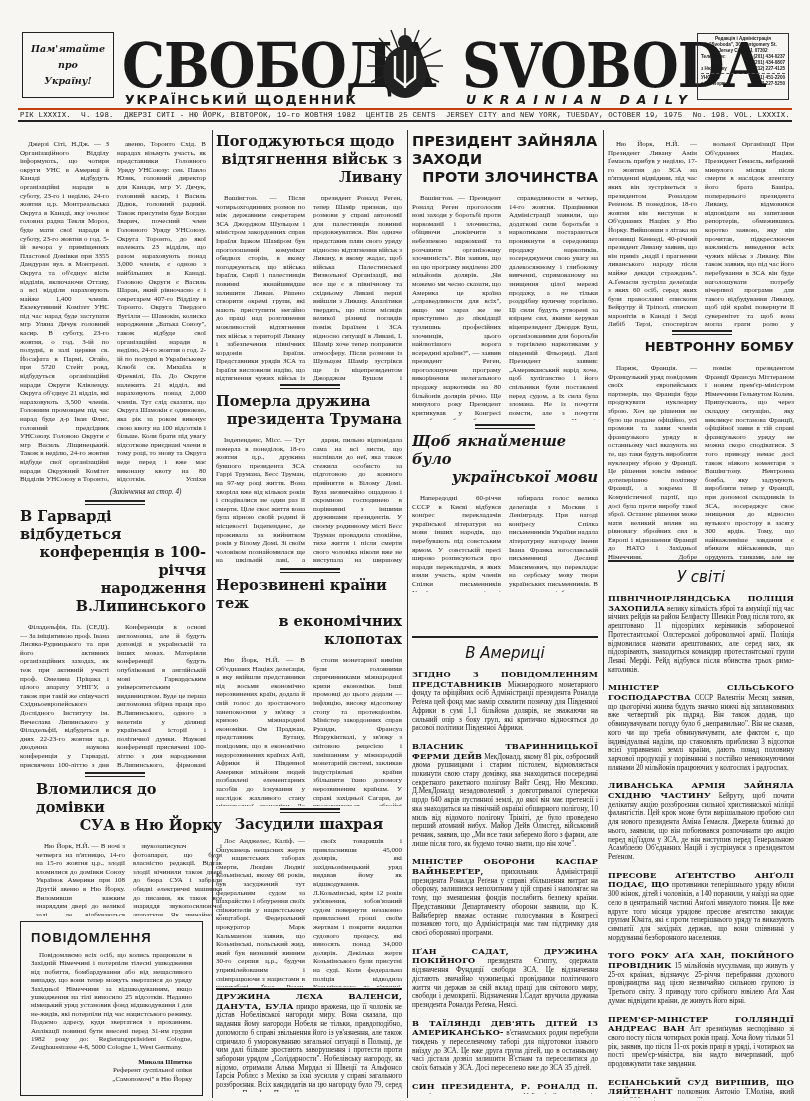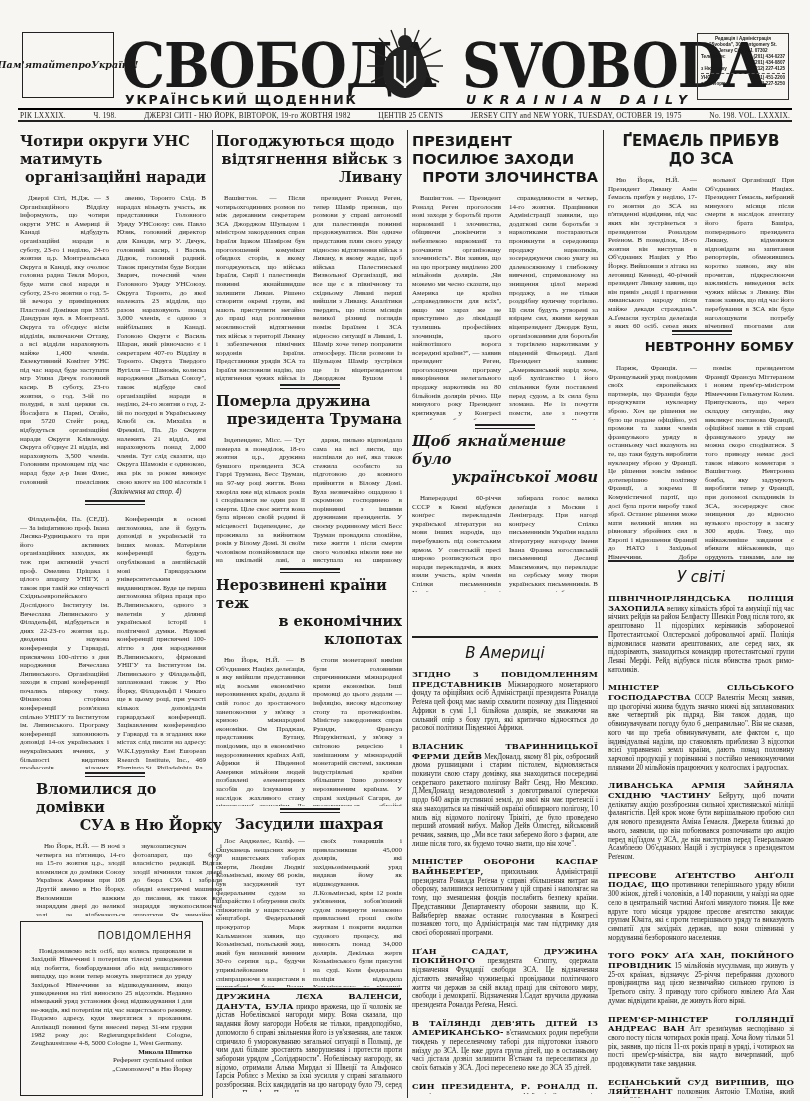--- a/index.html
+++ b/index.html
@@ -3,55 +3,55 @@
 <meta charset="utf-8">
 <style>
   *{box-sizing:border-box;margin:0;padding:0}
   html,body{width:810px;height:1101px;background:#f7f6f2;overflow:hidden}
   body{font-family:"Liberation Serif",serif;color:#1a1a1a;position:relative}
   .page{position:absolute;left:0;top:0;width:810px;height:1101px}
 
   
   .mast{position:absolute;left:0;top:0;width:810px;height:104px}
   .motto{position:absolute;left:22px;top:32px;width:92px;height:66px;border:1.5px solid #222;
-    display:flex;flex-direction:row;justify-content:center;align-items:center;
+    display:flex;flex-direction:column;justify-content:center;align-items:center;
     font-family:"DejaVu Serif",serif;font-style:italic;font-weight:bold;font-size:9.5px;line-height:16px;text-align:center}
   .title-ua{position:absolute;left:122px;top:34px;font-family:"DejaVu Serif",serif;font-weight:bold;
     font-size:54px;letter-spacing:-1px;line-height:54px;transform:scaleY(1.15);transform-origin:top left}
   .sub-ua{position:absolute;left:125px;top:92px;font-family:"DejaVu Sans",sans-serif;font-weight:bold;font-size:12.5px;letter-spacing:1.8px}
   .emblem{position:absolute;left:365px;top:26px;width:80px;height:76px}
   .title-en{position:absolute;left:462px;top:34px;font-family:"DejaVu Serif",serif;font-weight:bold;
     font-size:54px;letter-spacing:-1px;line-height:54px;transform:scaleY(1.15);transform-origin:top left}
   .sub-en{position:absolute;left:466px;top:92px;font-family:"DejaVu Sans",sans-serif;font-style:italic;font-weight:bold;font-size:12.5px;letter-spacing:7px}
   .contact{position:absolute;left:697px;top:33px;width:92px;height:67px;border:1px solid #333;
     font-family:"Liberation Sans",sans-serif;font-size:4.6px;line-height:6px;padding:2px 3px}
   .contact .c-center{text-align:center;font-weight:bold}
   .contact .row{display:flex;justify-content:space-between;font-weight:bold}
   .contact .sep{border-top:1px dashed #555;margin:1px 0}
 
   
-  .dateline{position:absolute;left:18px;top:108px;width:774px;height:14px;border-top:2px solid #000000;border-bottom:2px solid #222;
-    font-family:Liberation Serif, serif;font-size:7.4px;display:flex;align-items:center;justify-content:space-between;padding:0 2px;letter-spacing:0.2px}
+  .dateline{position:absolute;left:18px;top:108px;width:774px;height:14px;border-top:2px solid #c2410c;border-bottom:2px solid #222;
+    font-family:Liberation Mono, monospace;font-size:7.4px;display:flex;align-items:center;justify-content:space-between;padding:0 2px;letter-spacing:0.2px}
 
   
   .vrule{position:absolute;width:1px;background:#333}
   .art{position:absolute;overflow:hidden}
   .hl{font-family:"DejaVu Serif",serif;font-weight:bold;font-size:14.5px;line-height:18px}
   .hl-sans{font-family:"DejaVu Sans",sans-serif;font-weight:bold;font-size:14.5px;line-height:18px}
   .hl .r, .hl-sans .r{display:block;text-align:right}
   .body2{display:flex;gap:8px;margin-top:8px}
   .body2 .c{flex:1;font-size:7px;line-height:8.6px;text-align:justify;text-indent:8px;color:#222}
   .double-rule{width:60px;height:5px;border-top:2px solid #222;border-bottom:1px solid #222;margin:0 auto}
   .sect{font-family:"DejaVu Sans",sans-serif;font-style:italic;font-size:15px;text-align:center}
   .brief{font-size:7.2px;line-height:8.7px;text-align:justify;margin-bottom:9px;color:#222}
   .brief b{font-family:"DejaVu Serif",serif;font-size:8.2px;letter-spacing:0.2px;color:#111}
   .notice{position:absolute;left:20px;top:921px;width:183px;height:175px;border:1.5px solid #222;padding:8px 10px}
-  .notice h4{font-family:"Liberation Sans",sans-serif;font-weight:normal;font-size:10px;letter-spacing:1px;text-align:right;margin-bottom:6px}
+  .notice h4{font-family:"Liberation Sans",sans-serif;font-weight:bold;font-size:13px;letter-spacing:1px;text-align:left;margin-bottom:6px}
   .notice p{font-size:7px;line-height:8.4px;text-align:justify;text-indent:8px}
-  .notice .sig{text-align:right;font-size:7px;line-height:8.4px;}
+  .notice .sig{text-align:right;font-size:7px;line-height:8.4px;margin-top:6px}
   .notice .sig b{display:block}
   .italic-note{font-style:italic;font-size:7.2px;text-align:center;margin-top:4px}
 </style>
 </head>
 <body>
 
 <div class="page">
 
   <div class="mast">
     <div class="motto">
@@ -116,33 +116,34 @@
     <span>ЦЕНТІВ 25 CENTS</span>
     <span>JERSEY CITY and NEW YORK, TUESDAY, OCTOBER 19, 1975</span>
     <span>No. 198. VOL. LXXXIX.</span>
   </div>
 
   <div class="vrule" style="left:212px;top:130px;height:968px"></div>
   <div class="vrule" style="left:407px;top:130px;height:968px"></div>
   <div class="vrule" style="left:603px;top:130px;height:560px"></div>
 
   <div class="art" style="left:20px;top:132px;width:186px;height:352px">
-    <div class="hl">
-      <span>Чотири округи УНС матимуть</span>
-      <span class="r">організаційні наради</span>
-    </div>
     <div class="body2">
       <div class="c">Джерзі Сіті, Н.Дж. — З Організаційного Відділу інформують, що чотири округи УНС в Америці й Канаді відбудуть організаційні наради в суботу, 23-го і неділю, 24-го жовтня ц.р. Монтреальська Округа в Канаді, яку очолює головна радна Текля Мороз, буде мати свої наради в суботу, 23-го жовтня о год. 5-ій вечора у приміщеннях Пластової Домівки при 3355 Дандуран вул. в Монтреалі. Округа та об'єднує вісім відділів, включаючи Оттаву, а всі відділи нараховують майже 1,400 членів. Екзекутивний Комітет УНС під час нарад буде заступати мгр Уляна Дячук головний касир. В суботу, 23-го жовтня, о год. 3-ій по полудні, в залі церкви св. Йосафата в Пармі, Огайо, при 5720 Стейт ровд, відбудуться організаційні наради Округи Клівленду. Округа об'єднує 21 відділ, які нараховують 3,500 членів. Головним промовцем під час нарад буде д-р Іван Флис, головний предсідник УНСоюзу. Головою Округи є мгр Василь Ліщинецький. Також в неділю, 24-го жовтня відбуде свої організаційні наради Окружний Комітет Відділів УНСоюзу в Торонто, Онтаріо. Наради відбудуться о год. 1-ій по полудні в залі української католицької церкви св. Евхаристії при 515 Бродвю</div>
       <div class="c">авеню, Торонто Схід. В нарадах візьмуть участь, як представники Головного Уряду УНСоюзу: сен. Павло Юзик, головний директор для Канади, мгр У. Дячук, головний касир, і Василь Дідюк, головний радний. Також присутнім буде Богдан Зварич, почесний член Головного Уряду УНСоюзу. Округа Торонто, до якої належать 23 відділи, що разом нараховують понад 3,000 членів, є одною з найбільших в Канаді. Головою Округи є Василь Шаран, який рівночасно є і секретарем 407-го Відділу в Торонто. Округа Твердого Вугілля — Шамокін, колиска народження „Батька Союзу", також відбуде свої організаційні наради в неділю, 24-го жовтня о год. 2-ій по полудні в Українському Клюбі св. Михаїла в Фреквілі, Па. До Округи належить 21 відділ, які нараховують понад 2,000 членів. Тут слід сказати, що Округа Шамокін є одинокою, яка рік за роком виконує свою квоту на 100 відсотків і більше. Коли брати під увагу відсоткове приєднані члени в тому році, то знову та Округа веде перед і вже має виконану квоту на 80 відсотків. Успіхи організаційної праці тієї Округи, головою якої є Тимко Бутрей, завдячується толеранції чле</div>
     </div>
   </div>
   <div style="position:absolute;left:110px;top:484px" class="italic-note">(Закінчення на стор. 4)</div>
 
   <div class="double-rule" style="position:absolute;left:85px;top:500px"></div>
   <div class="art" style="left:20px;top:507px;width:186px;height:262px">
+    <div class="hl">
+      <span>В Гарварді відбудеться</span>
+      <span class="r">конференція в 100-річчя</span>
+      <span class="r">народження В.Липинського</span>
+    </div>
     <div class="body2">
       <div class="c">Філадельфія, Па. (СЕДІ). — За ініціятивою проф. Івана Лисяка-Рудницького та при його активних організаційних заходах, як теж при активній участі проф. Омеляна Пріцака і цілого апарату УНІГУ, а також при такій же співучасті Східньоевропейського Дослідного Інституту ім. Вячеслава Липинського у Філадельфії, відбудеться в днях 22-23-го жовтня ц.р. дводенна наукова конференція у Гарварді, присвячена 100-літтю з дня народження Вячеслава Липинського. Організаційні заходи в справі конференції почались півроку тому. Фінансова сторінка конференції розв'язана спільно УНІГУ та Інститутом ім. Липинського. Програму конференції заповнюють доповіді 14-ох українських і неукраїнських вчених, у більшості видатних професорів відомих університетів в ЗСА, Канаді й Европі.</div>
       <div class="c">Конференція в основі англомовна, але й будуть доповіді в українській та інших мовах. Матеріяли конференції будуть опубліковані в англійській мові Гарвардським університетським видавництвом. Буде це перша англомовна збірна праця про В.Липинського, одного з велетнів у ділянці української історії і політичної думки. Наукові конференції присвячені 100-літтю з дня народження В.Липинського, фірмовані УНІГУ та Інститутом ім. Липинського у Філадельфії, заплановані також у Ню Йорку, Філадельфії і Чикаго ще в цьому році, при участі кількох доповідачів гарвардської конференції. Зацікавленим конференцією у Гарварді та в згаданих вже містах слід писати на адресу: W.K.Lypynsky East European Rsearch Institute, Inc., 469 Flamingo St., Philadelphia, Pa., 19128, або телефонувати на число (215) 482-7111.</div>
     </div>
   </div>
 
   <div class="double-rule" style="position:absolute;left:85px;top:772px"></div>
   <div class="art" style="left:36px;top:780px;width:186px;height:136px">
     <div class="hl">
       <span>Вломилися до домівки</span>
@@ -209,21 +210,21 @@
   </div>
 
   <div style="position:absolute;left:216px;top:988px;width:186px;border-top:2px solid #222"></div>
   <div class="art brief" style="left:216px;top:992px;width:186px;height:100px">
     <b>ДРУЖИНА ЛЄХА ВАЛЕНСИ, ДАНУТА, БУЛА</b>
     <span>прикро вражена, що її чоловік не дістав Нобелівської нагороди миру. Вона сказала, що надання йому нагороди Нобеля не тільки, правдоподібно, допомогло б справі звільнення його із ув'язнення, але також спричило б уморожуванню загальної ситуації в Польщі, де чим далі більше зростають заворушення і протести проти заборони урядом „Солідарности". Нобелівську нагороду, як відомо, отримали Альва Мирдал зі Швеції та Альфонсо Ґарсія Роблєс з Мехіко за їхні зусилля у справі загального роззброєння. Всіх кандидатів на цю нагороду було 79, серед них теж Папа Іван Павло II.</span>
   </div>
 
   <div class="art" style="left:412px;top:132px;width:186px;height:288px">
     <div class="hl-sans">
-      <span>ПРЕЗИДЕНТ ПОСИЛЮЄ ЗАХОДИ</span>
+      <span>ПРЕЗИДЕНТ ЗАЙНЯЛА ЗАХОДИ</span>
       <span class="r">ПРОТИ ЗЛОЧИНСТВА</span>
     </div>
     <div class="body2">
       <div class="c">Вашінгтон. — Президент Роналд Реген проголосив нові заходи у боротьбі проти наркоманії і злочинства, обіцяючи „покінчити з небезпекою наркоманії та розчавити організовану злочинність". Він заявив, що на цю програму виділено 200 мільйонів долярів. „Чи можемо ми чесно сказати, що Америка це країна „справедливости для всіх", якщо ми зараз же не приступимо до ліквідації тузлишнь професійних злочинців, цього найлютішого ворога всередині країни?", — заявив президент Реген, проголошуючи програму викорінення нелегального продажу наркотиків на 80 більйонів долярів річно. Ще минулого року Президент критикував у Конгресі послаблення боротьби проти продавців наркотиків, заявляючи, що уряд побільшить сили федеральних агентів і розслідувачів на 1,200 чоловік. „Настала пора ліквідувати хуліганство в Америці"; — заявив далі Президент перед 300 присутніми у Великій залі Міністерства</div>
       <div class="c">справедливости в четвер, 14-го жовтня. Працівники Адміністрації заявили, що додаткові сили боротьби з наркотиками постараються проникнути в середовища продажу наркотиків, зосереджуючи свою увагу на далекосяжному і глибокому вивченні, спрямованому на знищення цілої мережі продажу, а не тільки роздрібну вуличну торгівлю. Ці сили будуть утворені за взірцем сил, якими керував віцепрезидент Джордж Буш, організованими для боротьби з торгівлею наркотиками у південній Фльориді. Далі Президент заявив: „Американський нарід хоче, щоб хуліганство і його спільники були поставлені перед судом, а їх сила була зломана. Не із почуття помсти, але з почуття справедливости. Не із почуття обов'язку покарати винних, але із ще більшого обов'язку захистити невинних. Не просто заради дотримання законности, а заради самого закону, який стоїть на стороні свободи".</div>
     </div>
   </div>
 
   <div class="double-rule" style="position:absolute;left:475px;top:424px"></div>
   <div class="art" style="left:412px;top:432px;width:186px;height:160px">
@@ -244,21 +245,20 @@
       <div class="brief"><b>ЗГІДНО З ПОВІДОМЛЕННЯМ ПРЕДСТАВНИКІВ</b> <span>Міжнародного монетарного фонду та офіційних осіб Адміністрації президента Роналда Реґена цей фонд має намір схвалити позичку для Південної Африки в сумі 1,1 більйона долярів, не зважаючи на сильний опір з боку груп, які критично відносяться до расової політики Південної Африки.</span></div>
       <div class="brief"><b>ВЛАСНИК ТВАРИННИЦЬКОЇ ФЕРМИ ДЕЙВ</b> <span>МекДоналд, якому 81 рік, озброєний двома рушницями і старим пістолем, відмовляється покинути свою стару домівку, яка знаходиться посередині секретного ракетного полігону Вайт Сенд, Ню Мексико. Д.МекДоналд незадоволений з довготривалої суперечки щодо 640 акрів пустинної землі, до якої він має претенсії і яка знаходиться на північній окраїні обширного полігону, 10 миль від відомого полігону Трініті, де було проведено перший атомний вибух. Майор Дейв Олмстед, військовий речник, заявив, що „Ми все таки заберемо його з фарми, але лише після того, як будемо точно знати, що він хоче".</span></div>
       <div class="brief"><b>МІНІСТЕР ОБОРОНИ КАСПАР ВАЙНБЕРҐЕР,</b> <span>прихильник Адміністрації президента Роналда Реґена у справі збільшення витрат на оборону, залишився непохитним у цій справі і наполягає на тому, що зменшення фондів послабить безпеку країни. Представники Департаменту оборони заявили, що К. Вайнберґер вважає останнє голосування в Конгресі познакою того, що Адміністрація має там підтримку для своєї оборонної програми.</span></div>
       <div class="brief"><b>ІҐАН САДАТ, ДРУЖИНА ПОКІЙНОГО</b> <span>президента Єгипту, одержала відзначення Фундації свободи ЗСА. Це відзначення дістають звичайно чужинецькі провідники політичного життя чи держав за свій вклад праці для світового миру, свободи і демократії. Відзначення І.Садат вручила дружина президента Роналда Реґена, Ненсі.</span></div>
       <div class="brief"><b>В ТАЇЛЯНДІ ДЕВ'ЯТЬ ДІТЕЙ ІЗ АМЕРИКАНСЬКО-</b> <span>в'єтнамських родин перебули тиждень у переселенчому таборі для підготовки їхнього виїзду до ЗСА. Це вже друга група дітей, що в останньому часі дістала дозвіл залишити В'єтнам та переселитися до своїх батьків у ЗСА. Досі переселено вже до ЗСА 35 дітей.</span></div>
       <div class="brief"><b>СИН ПРЕЗИДЕНТА, Р. РОНАЛД П. РЕҐЕН, МОЛ.,</b> <span>доповнив 11,3 мільйонову армію безробітних саме в той час, коли його батько заявив народові, що наступає оздоровлення економіки. Роналд Прескот Реґен, якому 23 роки, був звільнений з праці 1-го жовтня і є одним із 4,2 мільйона американців, які отримують безробітню допомогу. Син Президента танцював у балетній групі Джоффрі. Тепер він проживає в Ґрінвич виллиджі в Ню Йорку зі своєю дружиною, яка працює помічником редактора журналу Енді Ворґола.</span></div>
     </div>
   </div>
 
   <div class="art" style="left:608px;top:132px;width:186px;height:196px">
-    <div class="hl-sans" style="text-align:center;font-size:15px">ҐЕМАЄЛЬ ПРИБУВ ДО ЗСА</div>
     <div class="body2">
       <div class="c">Ню Йорк, Н.Й. — Президент Ливану Амін Ґемаєль прибув у неділю, 17-го жовтня до ЗСА на п'ятиденні відвідини, під час яких він зустрінеться з президентом Роналдом Реґеном. В понеділок, 18-го жовтня він виступав в Об'єднаних Націях у Ню Йорку. Вийшовши з літака на летовищі Кеннеді, 40-річний президент Ливану заявив, що він привіз „надії і прагнення ливанського народу після майже декади страждань". А.Ґемаєля зустріла делеґація з яких 60 осіб, серед яких були православні єпископи Бейрутру й Тріполі, єпископ маронітів в Канаді і Зеґді Лябіб Терзі, спостерігач Палестинської Виз-</div>
       <div class="c">вольної Організації При Об'єднаних Націях. Президент Ґемаєль, вибраний минулого місяця після смерти в наслідок атентату його брата Башіра, попереднього президента Ливану, відмовився відповідати на запитання репортерів, обмежившись коротко заявою, яку він прочитав, підкреслюючи важливість виведення всіх чужих військ з Ливану. Він також заявив, що під час його перебування в ЗСА він буде наголошувати потребу вічерпної програми для такого відбудування Ливану, щоб цій країні повернути її суверенітет та щоб вона могла грати ролю у встановленні миру на Близькому Сході.</div>
     </div>
   </div>
 
   <div class="double-rule" style="position:absolute;left:672px;top:330px"></div>
   <div class="art" style="left:608px;top:338px;width:186px;height:222px">
     <div class="hl-sans" style="font-size:13px">
       <span class="r">НЕВТРОННУ БОМБУ</span>

